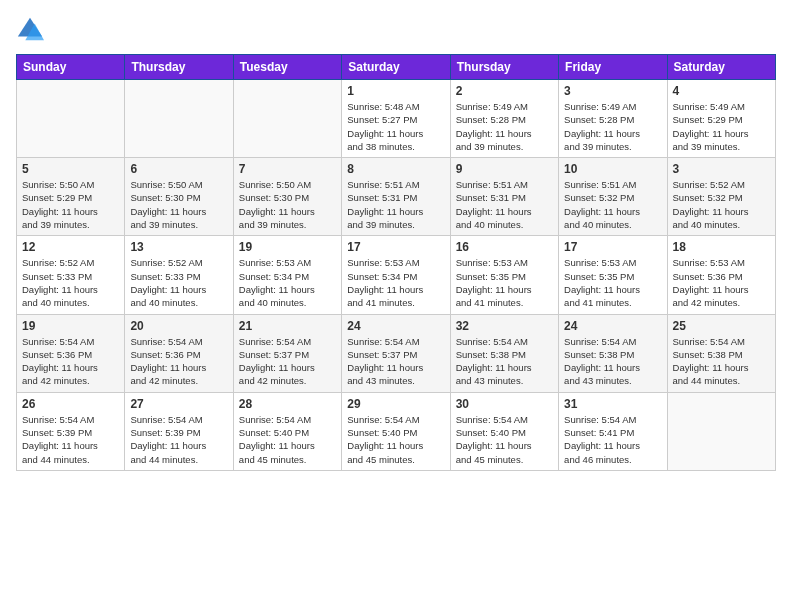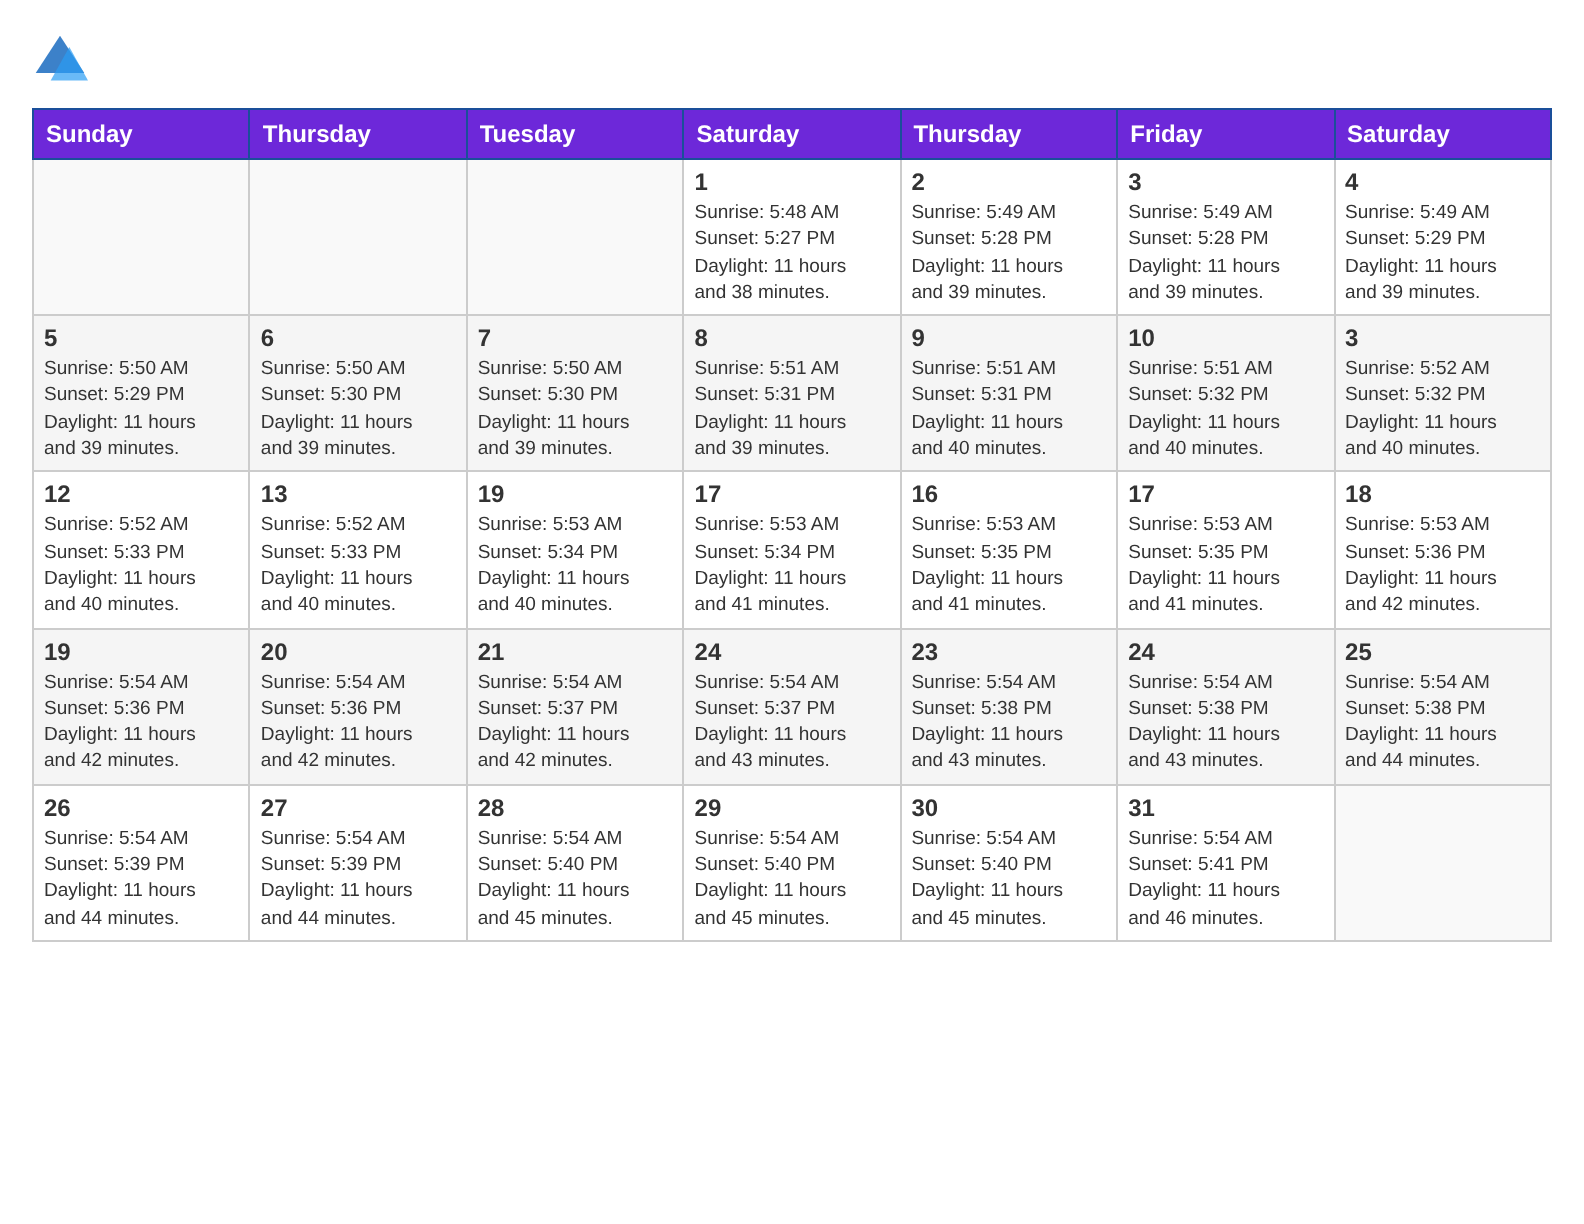--- a/index.html
+++ b/index.html
@@ -280,21 +280,21 @@
 and 42 minutes.</div>
         </td>
         <td>
           <span class="day-number">24</span>
           <div class="day-info" style="white-space: pre-line;">Sunrise: 5:54 AM
 Sunset: 5:37 PM
 Daylight: 11 hours
 and 43 minutes.</div>
         </td>
         <td>
-          <span class="day-number">23</span>
+          <span class="day-number">32</span>
           <div class="day-info" style="white-space: pre-line;">Sunrise: 5:54 AM
 Sunset: 5:38 PM
 Daylight: 11 hours
 and 43 minutes.</div>
         </td>
         <td>
           <span class="day-number">24</span>
           <div class="day-info" style="white-space: pre-line;">Sunrise: 5:54 AM
 Sunset: 5:38 PM
 Daylight: 11 hours

